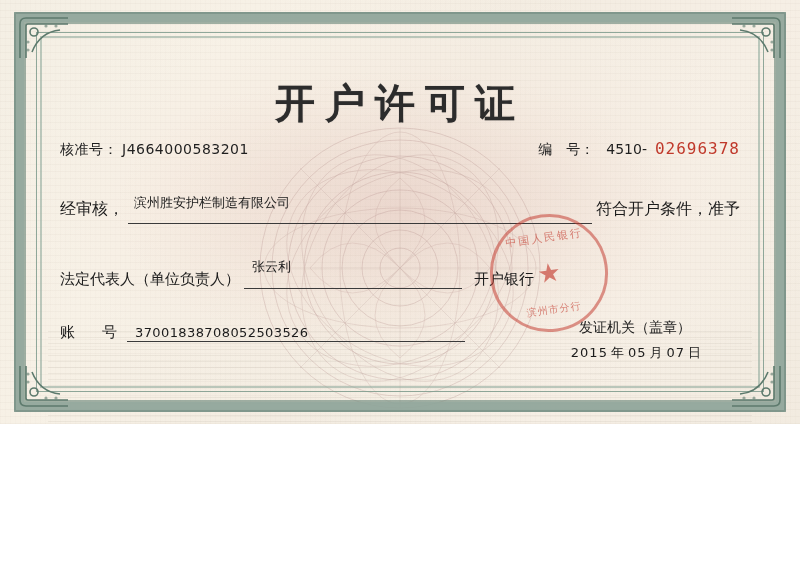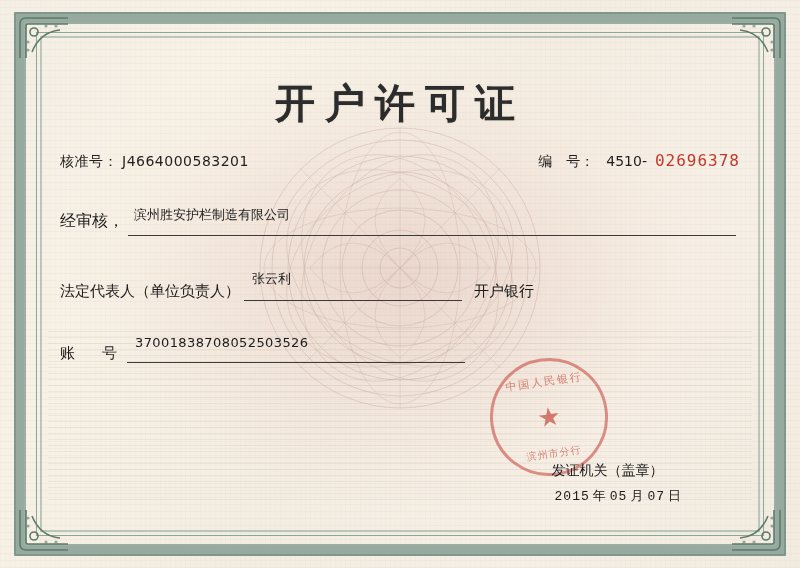--- a/index.html
+++ b/index.html
@@ -11,21 +11,21 @@
     width: 800px;
     height: 568px;
     overflow: hidden;
     font-family: "DejaVu Sans", "Liberation Sans", sans-serif;
   }
 
   
   .certificate {
     position: relative;
     width: 800px;
-    height: 568px;
+    height: 424px;
     box-sizing: border-box;
     background:
       radial-gradient(ellipse 60% 55% at 50% 48%, rgba(236,214,206,0.55) 0%, rgba(246,232,222,0.35) 45%, rgba(250,243,234,0.12) 75%, rgba(255,255,255,0) 100%),
       linear-gradient(120deg, #f4efe4 0%, #f7f1e6 25%, #f3ece1 50%, #f6efe5 75%, #f2ebe0 100%);
     overflow: hidden;
   }
 
   
   .texture {
     position: absolute;
@@ -126,21 +126,21 @@
     font-size: 40px;
     letter-spacing: 10px;
     color: #2c2c2c;
     text-shadow: 0 0 1px rgba(0,0,0,0.35);
   }
 
   .row-idline {
     display: flex;
     justify-content: space-between;
     align-items: baseline;
-    margin-top: 20px;
+    margin-top: 8px;
     font-size: 14px;
     color: #1f1f1f;
   }
   .approval { letter-spacing: 0.5px; }
   .approval .value { margin-left: 4px; letter-spacing: 0.5px; }
   .serial { display: flex; align-items: baseline; gap: 8px; }
   .serial .label { color: #1f1f1f; }
   .serial .prefix { margin-left: 4px; }
   .serial .red {
     color: #c0392b;
@@ -214,37 +214,37 @@
     align-items: flex-end;
     font-size: 15px;
     color: #1b1b1b;
   }
   .acct-label { white-space: nowrap; letter-spacing: 6px; text-align: right; }
   .acct-blank {
     width: 330px;
     border-bottom: 1px solid #3a3a3a;
     font-size: 13px;
     padding-left: 8px;
-    padding-bottom: 12px;
+    padding-bottom: 1px;
     margin-left: 4px;
     font-family: "DejaVu Sans", "Liberation Sans", sans-serif;
     letter-spacing: 0.4px;
     white-space: nowrap;
     overflow: hidden;
   }
 
   
   .issuer {
     position: absolute;
-    right: 118px;
+    right: 98px;
     bottom: 58px;
+    text-align: center;
     font-size: 14px;
     color: #1b1b1b;
     line-height: 26px;
-    font-family: Liberation Mono, monospace;
   }
   .issuer .date {
     font-size: 13px;
     letter-spacing: 1px;
   }
   .issuer .date .num { margin: 0 3px; }
 
   
   .seal {
     position: absolute;
@@ -415,20 +415,21 @@
       <div class="serial">
         <span class="label">编　号：</span>
         <span class="prefix">4510-</span>
         <span class="red">02696378</span>
       </div>
     </div>
 
     <div class="para">
       <span class="lead">经审核，</span>
       <span class="blank">滨州胜安护栏制造有限公司</span>
+      <span class="tail">符合开户条件，准予</span>
     </div>
 
 
     <div class="row-rep">
       <span class="rep-label">法定代表人（单位负责人）</span>
       <span class="rep-blank">张云利</span>
       <span class="bank-label">开户银行</span>
     </div>
 
     <div class="row-acct">

